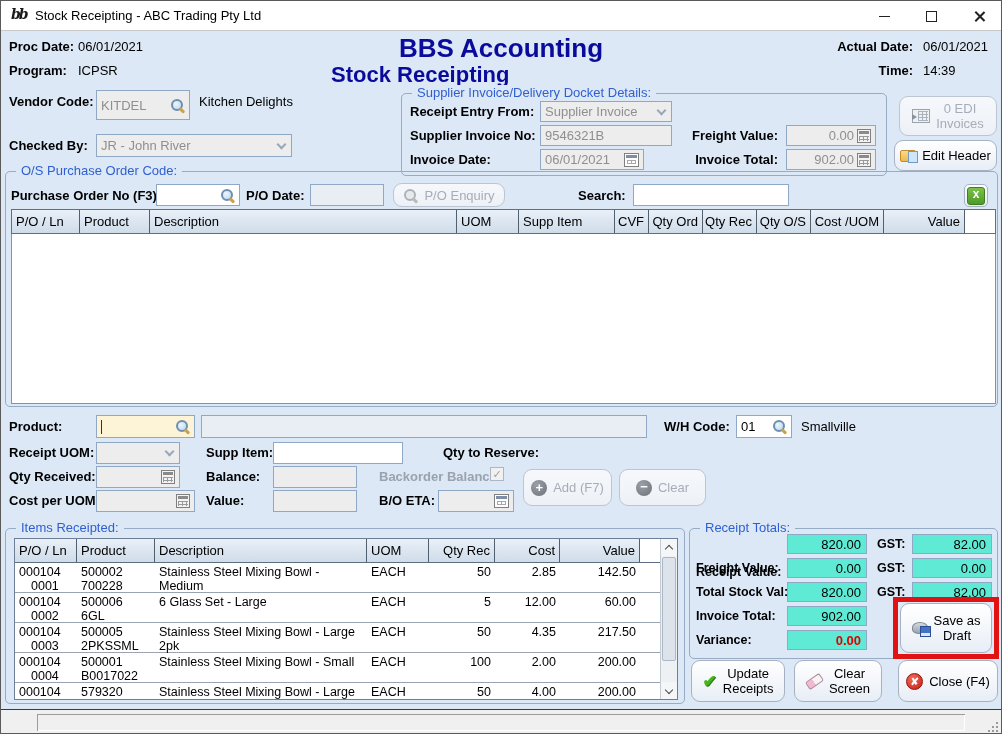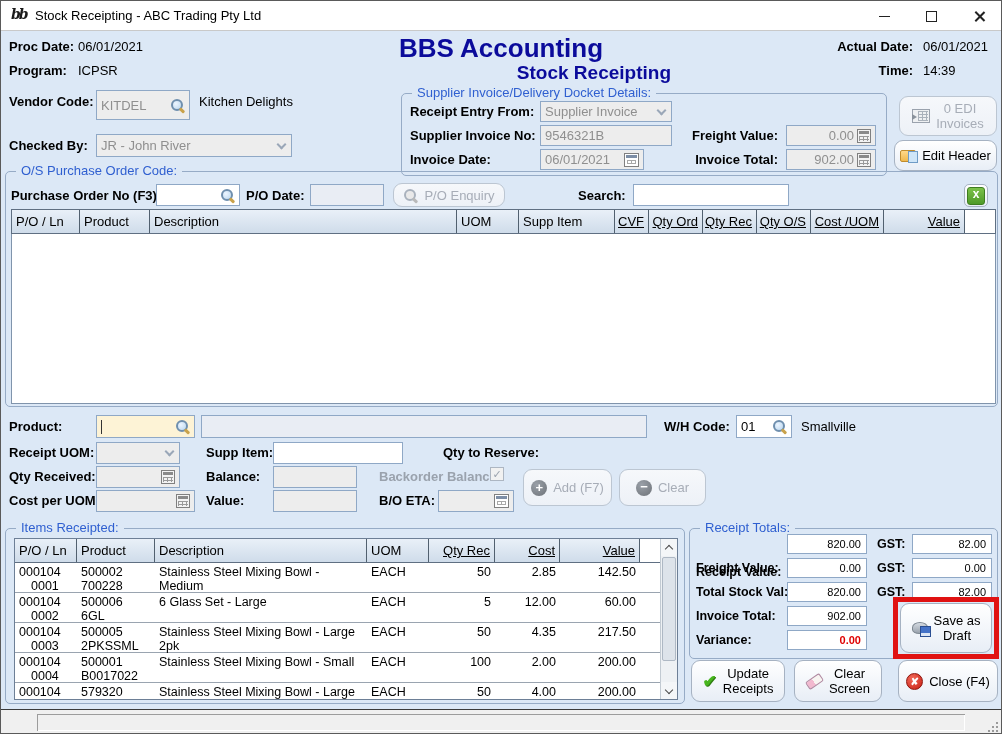--- a/index.html
+++ b/index.html
@@ -30,21 +30,21 @@
 
   
   .fld { position:absolute; border:1px solid #8fa8c6; background:#fff; font-size:13px;
     display:flex; align-items:center; padding:0 4px; gap:3px; }
   .fld.dis { background:#ededed; color:#8f8f8f; }
   .fld.softdis { background:#e9edf4; color:#8f8f8f; }
   .fld.num { justify-content:flex-end; }
   .fld.cream { background:#fdf3d6; }
   .fld .grow { flex:1 1 auto; }
   .caret { width:1px; height:14px; background:#333; }
-  .totbox { position:absolute; border:1px solid #8fa8c6; background:#ffffff; font-size:11px;
+  .totbox { position:absolute; border:1px solid #8fa8c6; background:#5eead4; font-size:13px;
     display:flex; align-items:center; justify-content:flex-end; padding:0 5px; height:20px; width:80px; }
   .red { color:#e00000; font-weight:bold; }
 
   
   .btn { position:absolute; border:1px solid #a6b2c2; border-radius:9px;
     background:linear-gradient(#ffffff, #e8eef6);
     display:flex; align-items:center; justify-content:center; gap:6px;
     font-size:13px; color:#000; line-height:15px; text-align:center; }
   .btn.dis { color:#a7adb7; background:linear-gradient(#f6f8fb,#edf1f7); border-color:#bcc6d2; }
   .btn .stack { display:flex; flex-direction:column; }
@@ -52,21 +52,21 @@
   
   .group { position:absolute; border:1px solid #96abc6; border-radius:5px; }
   .legend { position:absolute; top:-9px; left:10px; background:#dce8f6; padding:0 5px;
     font-size:13px; color:#2f5fd0; white-space:nowrap; }
 
   
   .thead { position:absolute; background:linear-gradient(#e9f0f8,#cfdcea);
     border:1px solid #5f6f82; }
   .th { position:absolute; top:0; height:100%; display:flex; align-items:center;
     padding:0 4px; font-size:13px; border-right:1px solid #51606f; overflow:hidden; white-space:nowrap; }
-  .th.r { justify-content:flex-end;text-decoration:underline; }
+  .th.r { justify-content:flex-end; }
   .th.blank { background:#fff; border-right:none; }
   .tbody { position:absolute; background:#fff; border:1px solid #8094ac; border-top:none; }
 
   
   .mag { width:15px; height:15px; position:relative; display:inline-block; flex:0 0 auto; }
   .mag::before { content:""; position:absolute; left:1px; top:1px; width:8px; height:8px;
     border:2px solid #6f8fae; border-radius:50%;
     background:radial-gradient(circle at 35% 35%, #ecf5ff, #b9d6ef); }
   .mag::after { content:""; position:absolute; right:0px; bottom:1px; width:6px; height:3px;
     background:#c9a24b; transform:rotate(45deg); border-radius:1px; }
@@ -181,21 +181,21 @@
         <span class="ic-x"></span>
       </div>
   </div>
 
   <span class="lbl" style="left:8px;top:38px;">Proc Date:</span>
   <span class="val" style="left:77px;top:38px;">06/01/2021</span>
   <span class="lbl" style="left:8px;top:62px;">Program:</span>
   <span class="val" style="left:77px;top:62px;">ICPSR</span>
 
   <div class="abs navy" style="left:330px;top:32px;width:340px;text-align:center;font-size:26px;font-weight:bold;">BBS Accounting</div>
-  <div class="abs navy" style="left:330px;top:61px;width:340px;text-align:right;font-size:19px;font-weight:bold;">Stock Receipting</div>
+  <div class="abs navy" style="left:330px;top:61px;width:340px;text-align:left;font-size:22px;font-weight:bold;">Stock Receipting</div>
 
   <span class="lbl" style="left:820px;top:38px;width:92px;text-align:right;">Actual Date:</span>
   <span class="val" style="left:922px;top:38px;">06/01/2021</span>
   <span class="lbl" style="left:820px;top:62px;width:92px;text-align:right;">Time:</span>
   <span class="val" style="left:922px;top:62px;">14:39</span>
 
   <span class="lbl" style="left:8px;top:93px;">Vendor Code:</span>
   <div class="fld dis" style="left:95px;top:89px;width:94px;height:30px;">
     <span class="grow">KITDEL</span>
     <span class="mag"></span>

